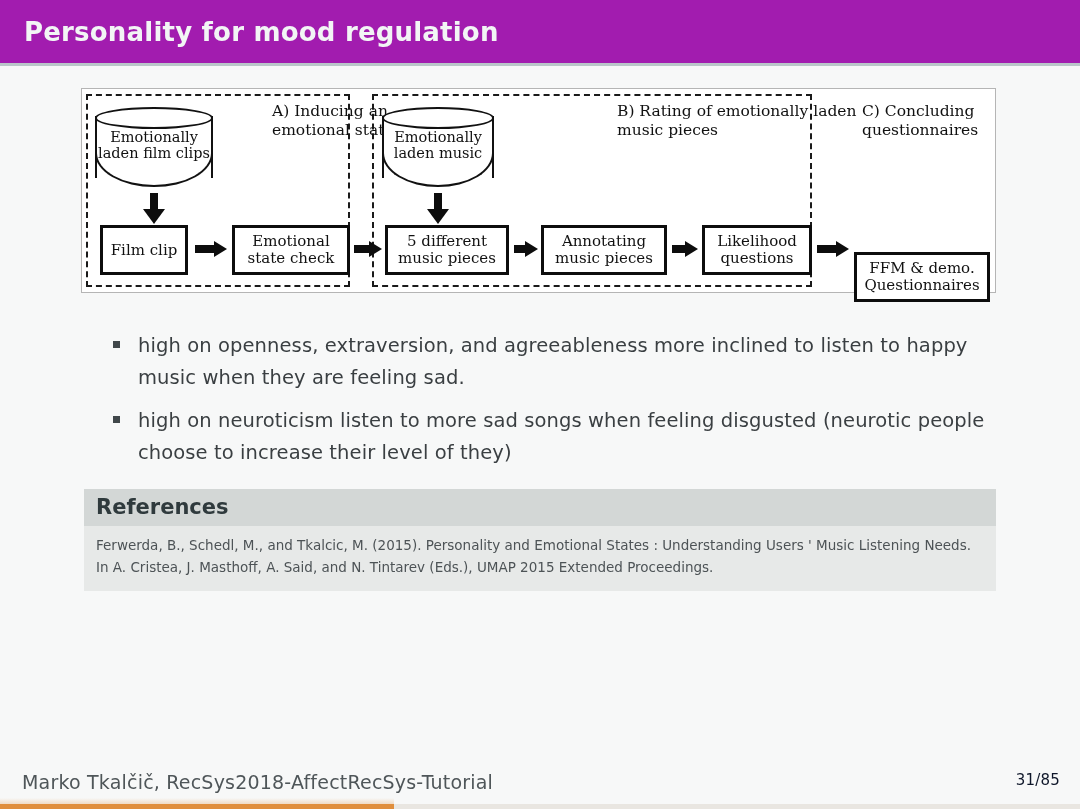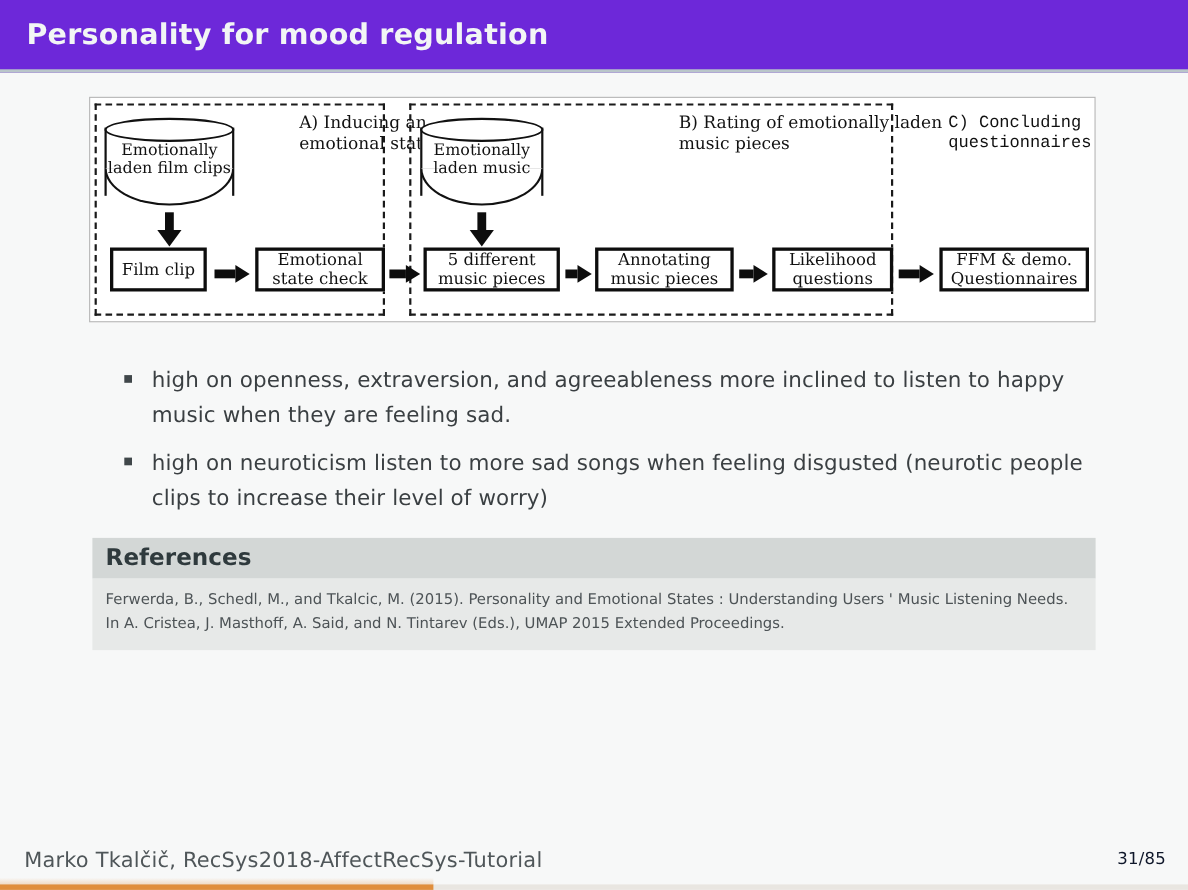--- a/index.html
+++ b/index.html
@@ -5,21 +5,21 @@
   html,body{margin:0;padding:0;}
   body{
     width:1080px;height:809px;
     background:#f7f8f8;
     font-family:"DejaVu Sans","Liberation Sans",sans-serif;
     overflow:hidden;position:relative;
   }
   
   .titlebar{
     position:absolute;left:0;top:0;width:1080px;height:66px;
-    background:#6d28d9;
+    background:#a21caf;
   }
   .titlebar .rule{
     position:absolute;left:0;bottom:0;width:1080px;height:3px;
     background:#b9c6c9;
   }
   .title{
     position:absolute;left:24px;top:17px;
     font-size:26px;font-weight:bold;color:#f2f5f5;
     letter-spacing:.2px;
   }
@@ -35,21 +35,21 @@
   }
   .panel.pA{left:4px;width:264px;}
   .panel.pB{left:290px;width:440px;}
   .panel.pC{left:742px;width:167px;border:none;}
   .panel-label{
     position:absolute;font-family:"DejaVu Serif","Liberation Serif",serif;
     font-size:15.5px;color:#111;line-height:1.24;text-align:left;
   }
   .lblA{left:190px;top:13px;width:160px;}
   .lblB{left:535px;top:13px;width:260px;}
-  .lblC{left:780px;top:13px;width:180px;font-family:Liberation Mono, monospace;}
+  .lblC{left:780px;top:13px;width:180px;}
   
   .cyl{position:absolute;}
   .cyl .body{
     position:absolute;left:0;top:9px;width:100%;height:62px;
     border-left:2.4px solid #111;border-right:2.4px solid #111;
     background:#fff;box-sizing:border-box;
   }
   .cyl .bot{
     position:absolute;left:0;top:46px;width:100%;height:34px;
     border:2.4px solid #111;border-top:none;border-radius:0 0 50% 50%/0 0 100% 100%;
@@ -74,32 +74,32 @@
   }
   .downarrow .head{
     position:absolute;left:0;top:16px;width:0;height:0;
     border-left:11px solid transparent;border-right:11px solid transparent;
     border-top:15px solid #0d0d0d;
   }
   .daA{left:61px;top:104px;}
   .daB{left:345px;top:104px;}
   
   .pbox{
-    position:absolute;top:136px;height:40px;
+    position:absolute;top:136px;height:50px;
     border:3.4px solid #0d0d0d;background:#fff;box-sizing:border-box;
     display:flex;align-items:center;justify-content:center;
     font-family:"DejaVu Serif","Liberation Serif",serif;
     font-size:15px;line-height:1.12;color:#111;text-align:center;
   }
   .b1{left:18px;width:88px;}
   .b2{left:150px;width:118px;}
   .b3{left:303px;width:124px;}
   .b4{left:459px;width:126px;}
   .b5{left:620px;width:110px;}
-  .b6{left:772px;width:136px;}
+  .b6{left:772px;width:136px;margin-top:27px;}
   
   .rarrow{position:absolute;top:152px;height:16px;}
   .rarrow .shaft{
     position:absolute;left:0;top:4px;height:8px;background:#0d0d0d;
   }
   .rarrow .head{
     position:absolute;top:0;width:0;height:0;
     border-top:8px solid transparent;border-bottom:8px solid transparent;
     border-left:13px solid #0d0d0d;
   }
@@ -227,21 +227,21 @@
   </div>
 </div>
 
 <div class="bullets">
   <div class="bullet">
     <span class="sq"></span>
     <span>high on openness, extraversion, and agreeableness more inclined to listen to happy music when they are feeling sad.</span>
   </div>
   <div class="bullet">
     <span class="sq"></span>
-    <span>high on neuroticism listen to more sad songs when feeling disgusted (neurotic people clips to increase their level of worry)</span>
+    <span>high on neuroticism listen to more sad songs when feeling disgusted (neurotic people choose to increase their level of they)</span>
   </div>
 </div>
 
 <div class="refbox">
   <div class="ref-head">References</div>
   <div class="ref-body">Ferwerda, B., Schedl, M., and Tkalcic, M. (2015). Personality and Emotional States : Understanding Users ' Music Listening Needs. In A. Cristea, J. Masthoff, A. Said, and N. Tintarev (Eds.), UMAP 2015 Extended Proceedings.</div>
 </div>
 
 <div class="footer-left">Marko Tkalčič, RecSys2018-AffectRecSys-Tutorial</div>
 <div class="footer-right">31/85</div>

